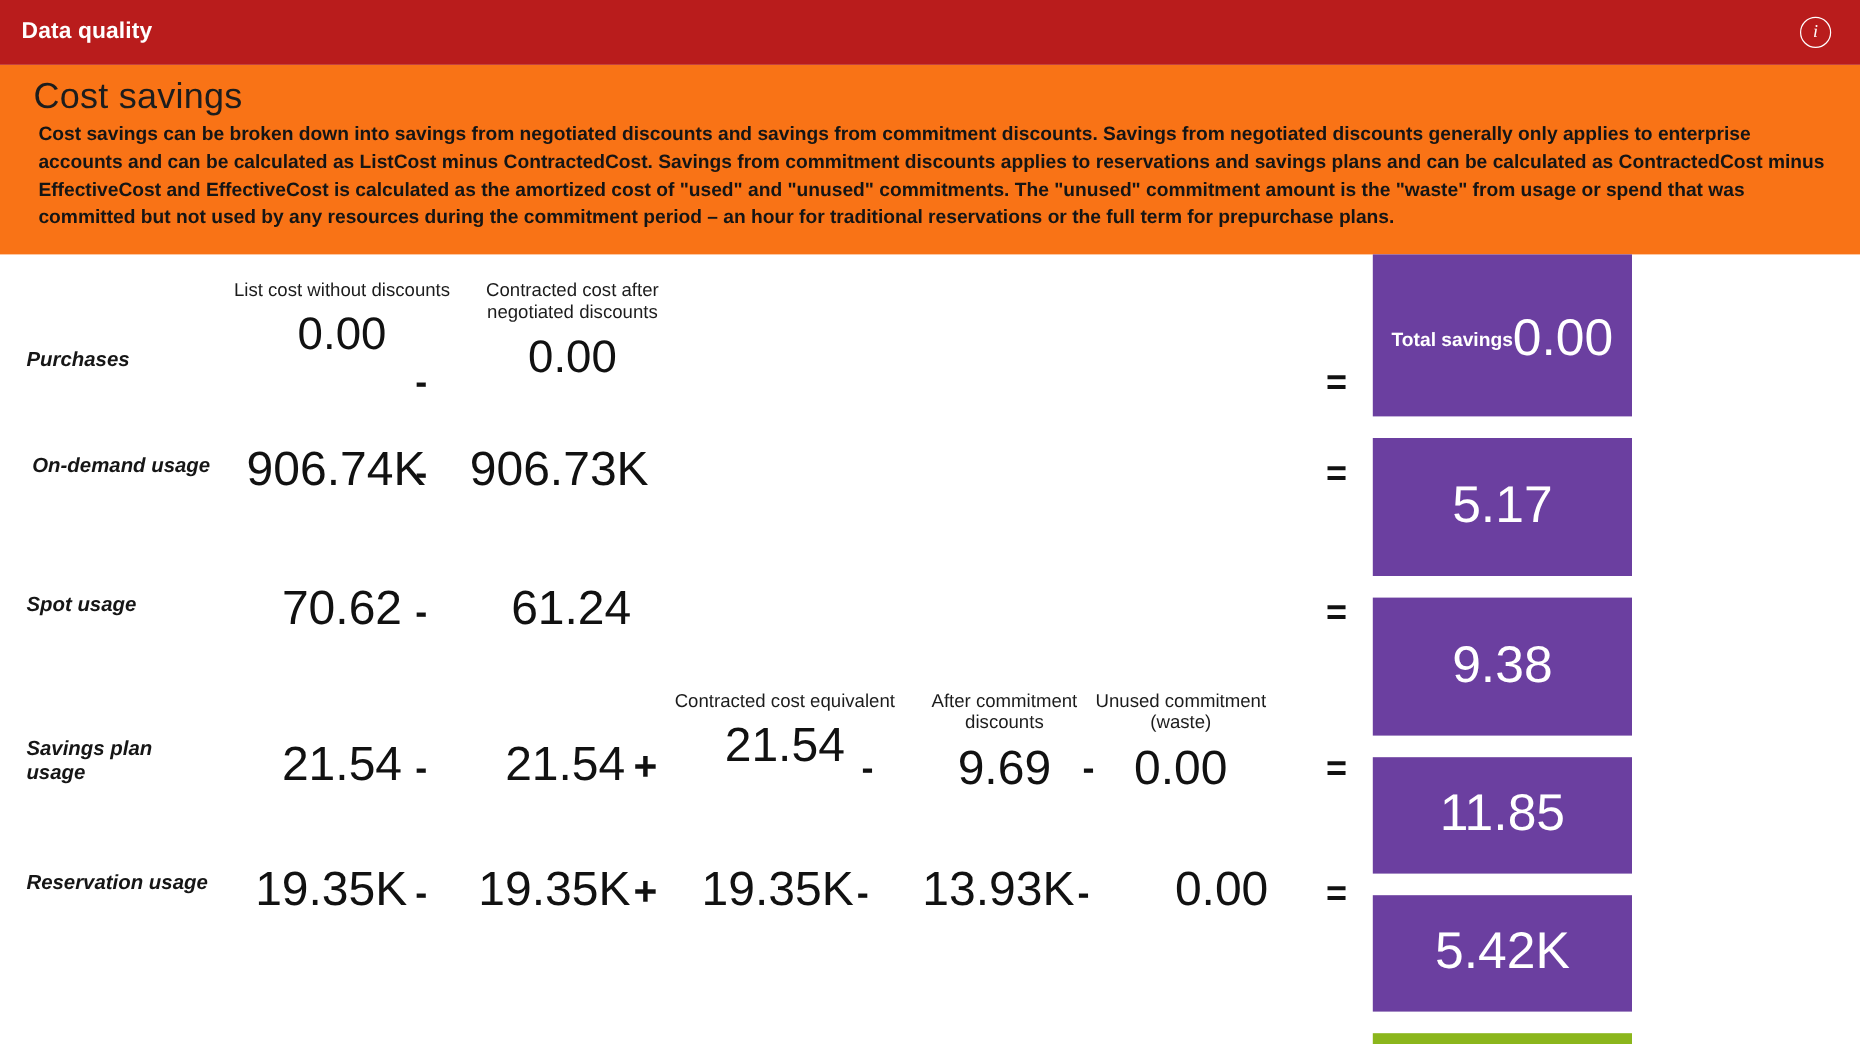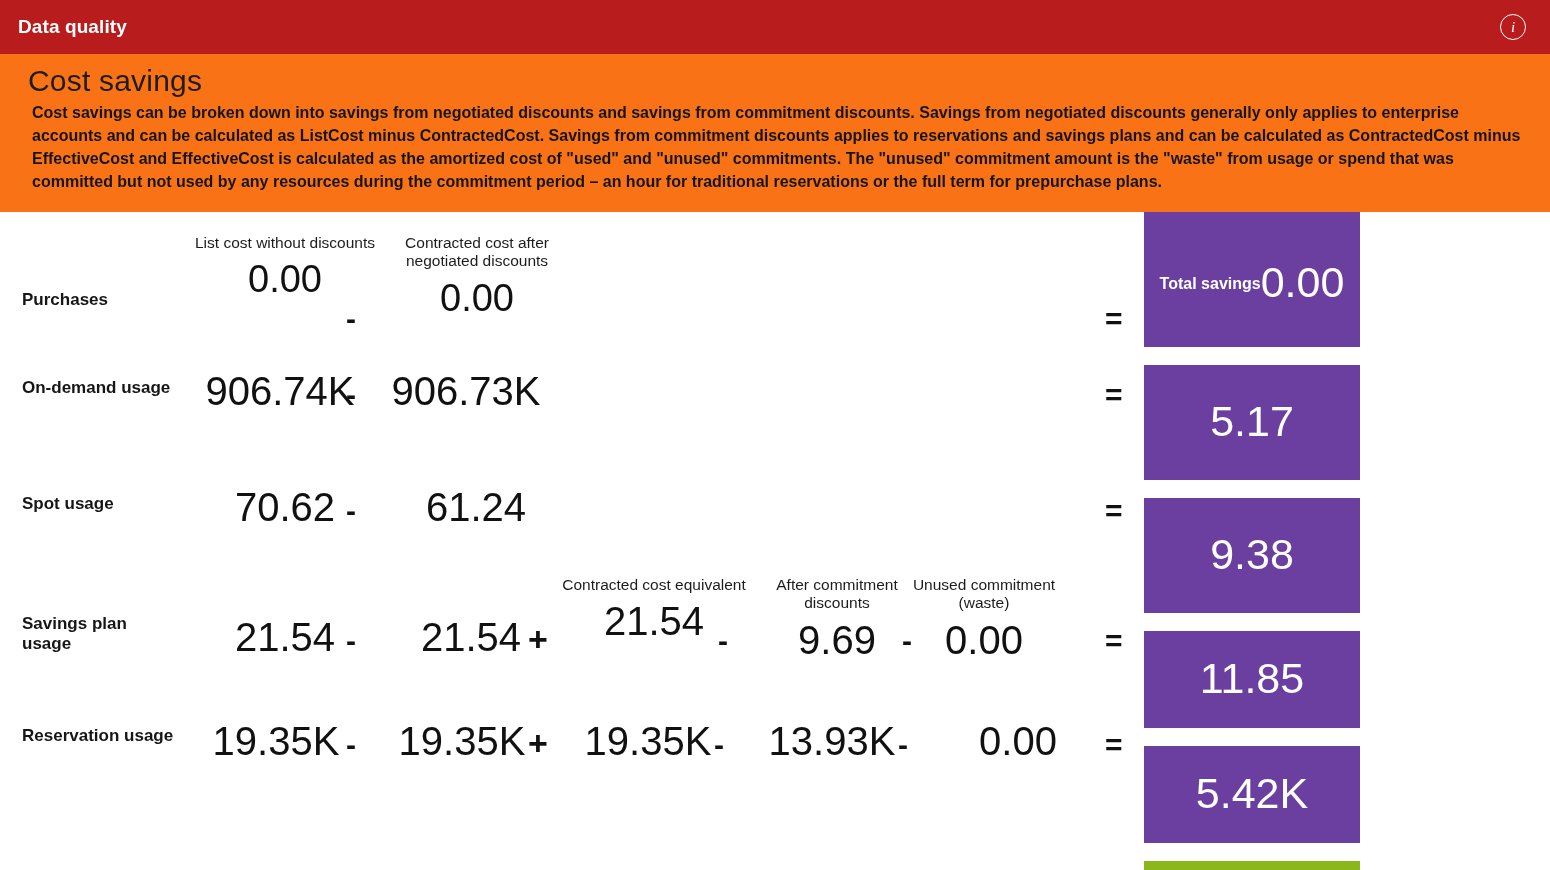--- a/index.html
+++ b/index.html
@@ -78,20 +78,21 @@
   .row.r-purchases { height: 140px; }
   .row.r-savings { height: 116px; }
 
   .row-label {
     width: 180px;
     padding-left: 22px;
     font-size: 17px;
     font-weight: bold;
     color: #161616;
     line-height: 1.22;
+    font-style: italic;
   }
 
   .cells {
     flex: 1;
     position: relative;
     height: 100%;
   }
 
   .cell {
     position: absolute;
@@ -186,21 +187,21 @@
       <div class="op" style="left:166px; top:92px;">-</div>
       <div class="cell" style="left:198px; top:22px; width:198px;">
         <div class="cap">Contracted cost after negotiated discounts</div>
         <div class="val" style="margin-top:8px;">0.00</div>
       </div>
       <div class="eq" style="left:925px; top:90px;">=</div>
     </div>
   </div>
 
   <div class="row">
-    <div class="row-label" style="padding-top:26px;">On-demand usage</div>
+    <div class="row-label" style="padding-top:26px;text-align:center;">On-demand usage</div>
     <div class="cells">
       <div class="cell" style="left:0px; top:18px; width:200px;">
         <div class="val big">906.74K</div>
       </div>
       <div class="op" style="left:166px; top:28px;">-</div>
       <div class="cell" style="left:186px; top:18px; width:200px;">
         <div class="val big">906.73K</div>
       </div>
       <div class="eq" style="left:925px; top:26px;">=</div>
     </div>

